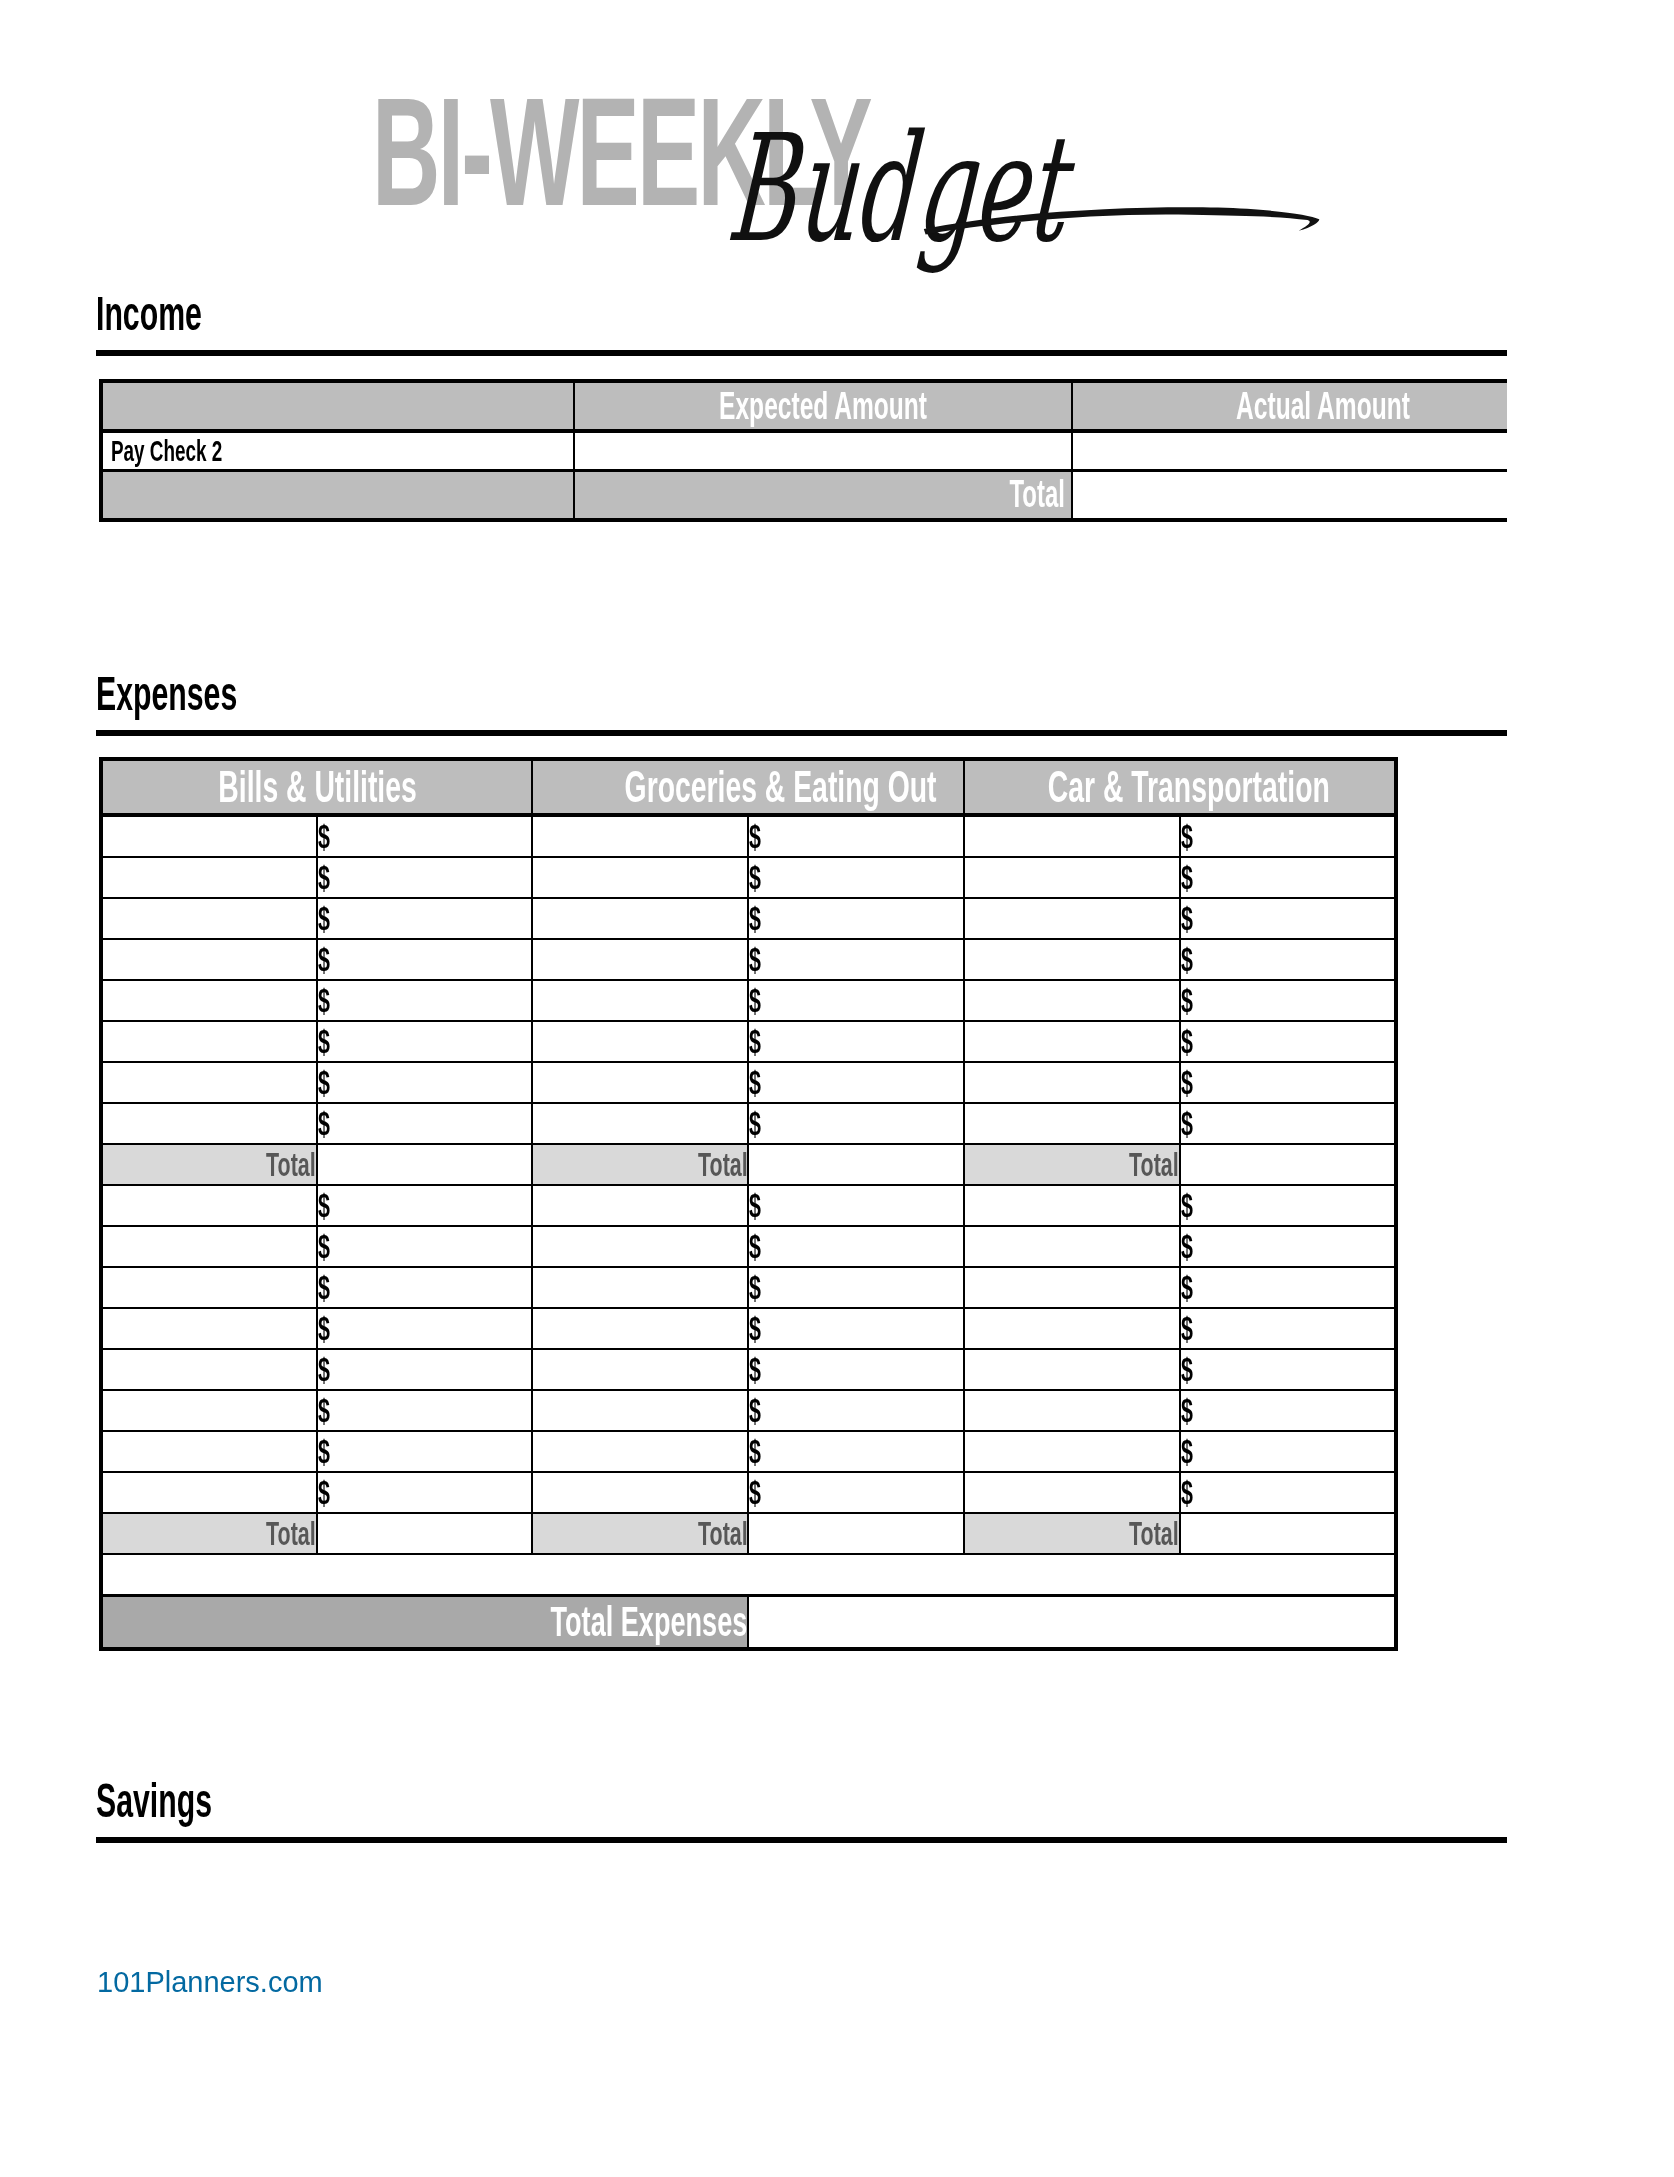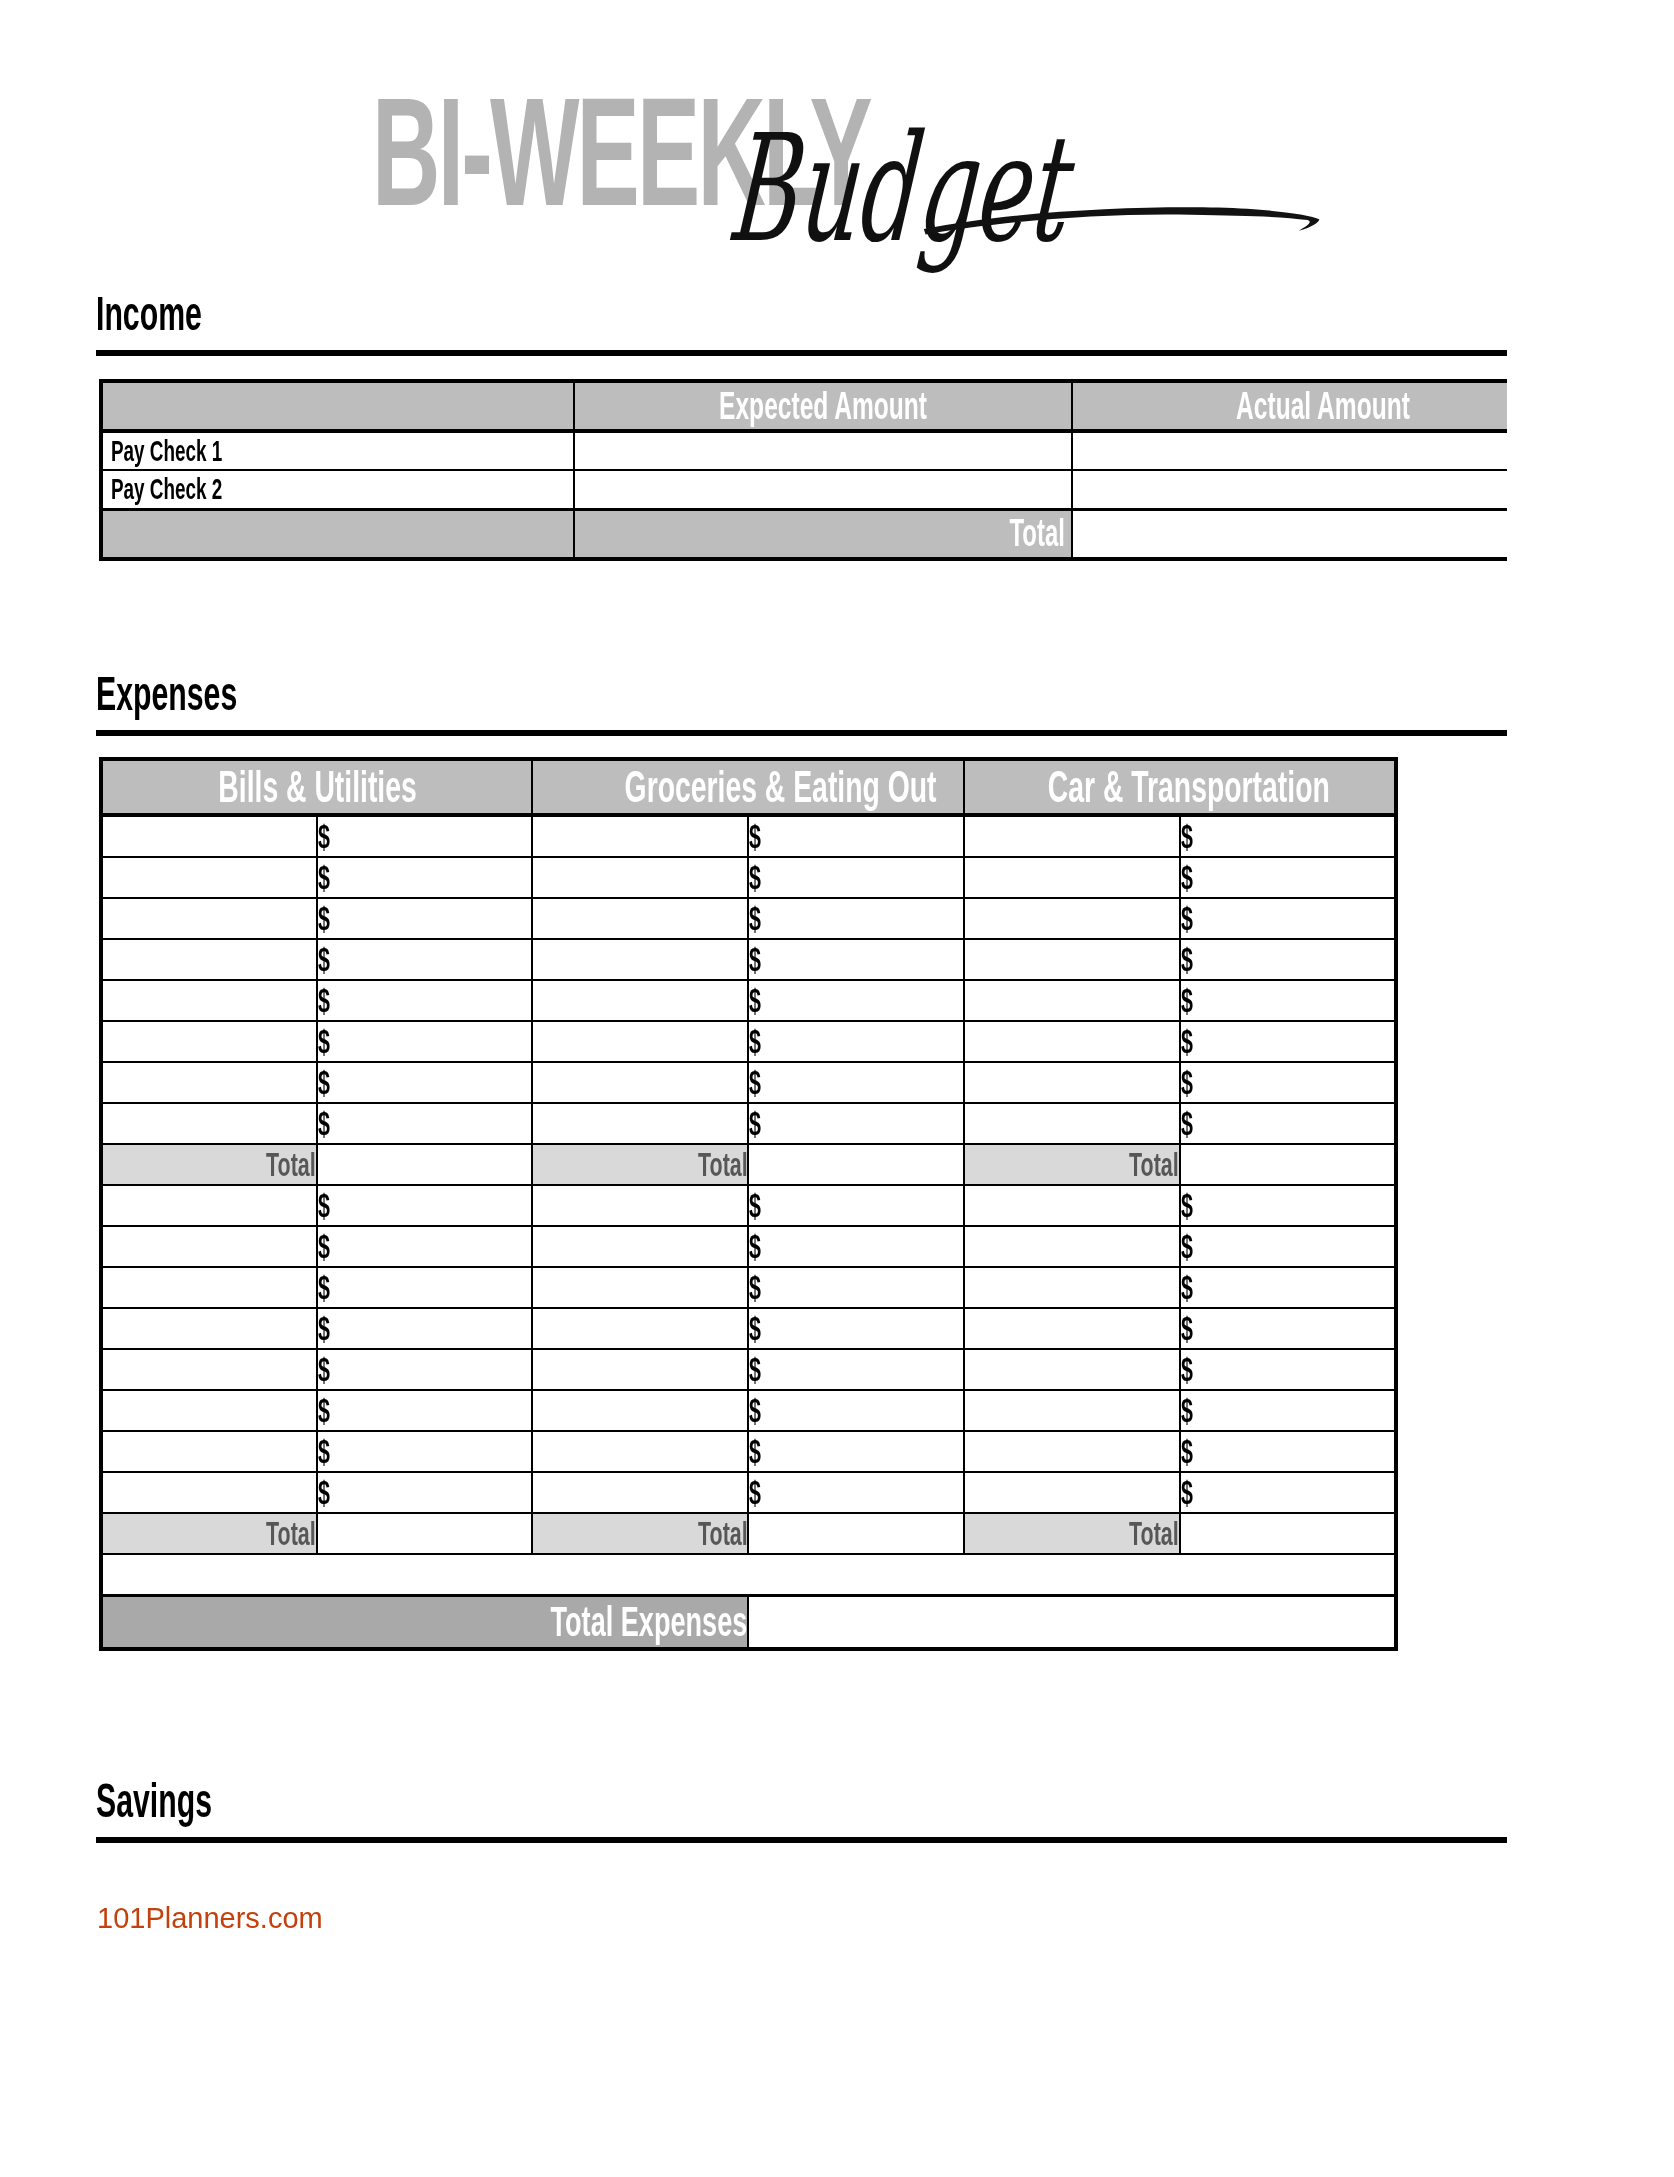--- a/index.html
+++ b/index.html
@@ -72,21 +72,21 @@
   .sub-total{font-size:34px;}
   td.stl{padding-right:12.5px;}
   .texp{font-size:43px;}
 
   
   #savings-table{left:99px;top:1863px;width:1478px;}
   #savings-table tr{height:50px;}
   .sav-lbl{font-size:43px;}
 
   
-  .footer{position:absolute;left:97px;top:1902px;font-size:29px;color:#c2410c;}
+  .footer{position:absolute;left:97px;top:1966px;font-size:29px;color:#0369a1;}
 </style>
 </head>
 <body>
 
 <div class="page">
 
   <div class="title-main">BI-WEEKLY</div>
   <div class="title-script">Budget</div>
   <svg class="swoosh" viewBox="0 0 445 42" aria-hidden="true">
     <path d="M2 30 C 100 10, 240 4, 330 6 C 392 8, 432 14, 443 19 C 444 21, 436 28, 420 32 C 430 26, 436 22, 430 20 C 400 16, 360 15, 300 14 C 200 12, 90 21, 4 36 Z" fill="#121212"></path>
@@ -99,25 +99,20 @@
     <colgroup>
         <col style="width:32.1%">
         <col style="width:33.8%">
         <col style="width:34.1%">
       </colgroup>
     <tbody>
       <tr class="hrow">
         <th class="gray"></th>
         <th class="gray center"><span class="cond c white inc-head">Expected Amount</span></th>
         <th class="gray center"><span class="cond c white inc-head">Actual Amount</span></th>
-      </tr>
-      <tr class="irow">
-        <td class="fill pad-l"><span class="cond l inc-lbl">Pay Check 1</span></td>
-        <td class="fill"></td>
-        <td class="fill"></td>
       </tr>
       <tr class="irow">
         <td class="fill pad-l"><span class="cond l inc-lbl">Pay Check 2</span></td>
         <td class="fill"></td>
         <td class="fill"></td>
       </tr>
       <tr class="trow">
         <td class="gray"></td>
         <td class="gray right pad-r"><span class="cond r white inc-total">Total</span></td>
         <td class="fill"></td>

